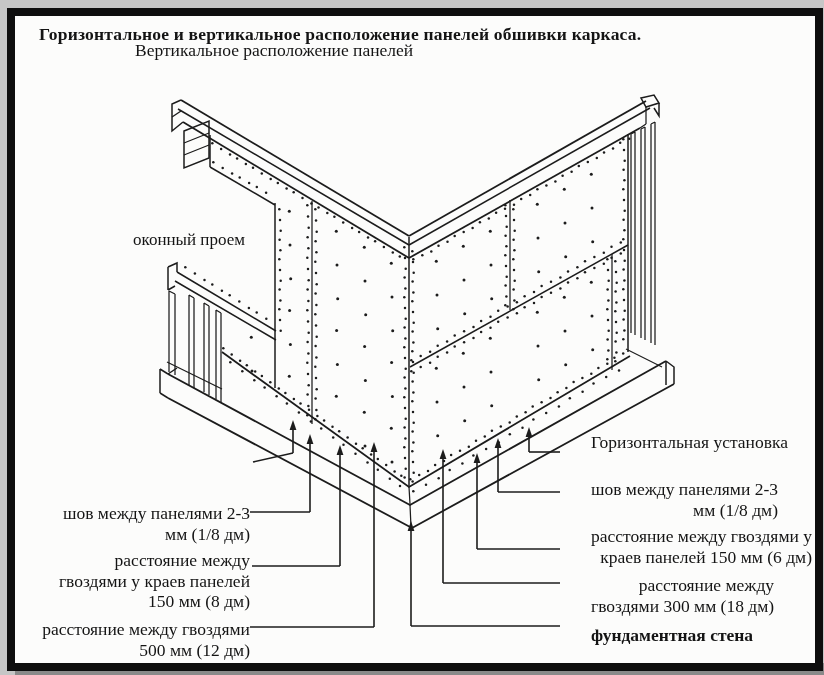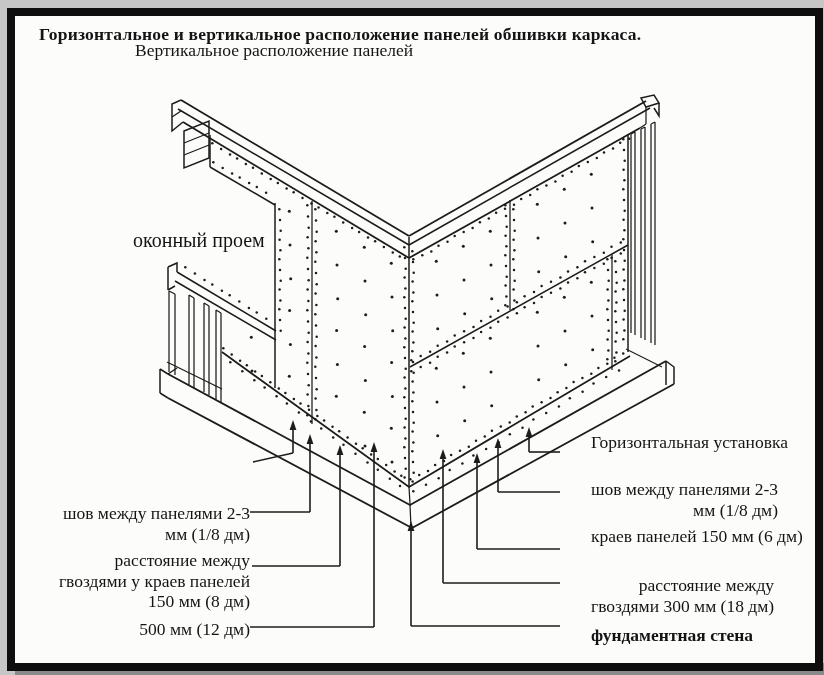--- a/index.html
+++ b/index.html
@@ -9,21 +9,21 @@
          border:8px solid #0e0e0e;background:#fcfcfb;}
   #shadow{position:absolute;left:15px;top:663px;width:809px;height:12px;background:#5a5a5a;opacity:.55;}
   svg{position:absolute;left:0;top:0;}
   .ink{stroke:#1c1c1c;fill:none;}
   .s2{stroke-width:1.8px;}
   .s15{stroke-width:1.5px;}
   .s1{stroke-width:1.25px;}
   .txt{position:absolute;color:#141414;font-size:17.5px;line-height:20.5px;white-space:nowrap;margin-left:16px;}
   #title{left:23px;top:24px;font-weight:bold;letter-spacing:.2px;}
   #subtitle{left:119px;top:40px;}
-  #window-label{left:117px;top:230px;font-size:20px;}
+  #window-label{left:117px;top:230px;font-size:17px;}
   .lbl-left{right:574px;text-align:right;}
   .lbl-right{left:575px;text-align:right;}
   #ll1{top:431px;} #ll2{top:503px;} #ll3{top:550px;} #ll4{top:619px;}
   #rl1{top:432px;} #rl2{top:479px;} #rl3{top:526px;} #rl4{top:575px;} #rl5{top:625px;font-weight:bold;}
 </style>
 </head>
 <body>
 
 <div id="page">
   <div id="shadow"></div>
@@ -568,31 +568,33 @@
   <div id="ll2" class="txt lbl-left">
     <div>шов между панелями 2-3</div>
     <div>мм (1/8 дм)</div>
   </div>
   <div id="ll3" class="txt lbl-left">
     <div>расстояние между</div>
     <div>гвоздями у краев панелей</div>
     <div>150 мм (8 дм)</div>
   </div>
   <div id="ll4" class="txt lbl-left">
+    <div>расстояние между гвоздями</div>
     <div>500 мм (12 дм)</div>
   </div>
 
   <div id="rl1" class="txt lbl-right">
     <div>Горизонтальная установка</div>
   </div>
   <div id="rl2" class="txt lbl-right">
     <div>шов между панелями 2-3</div>
     <div>мм (1/8 дм)</div>
   </div>
   <div id="rl3" class="txt lbl-right">
+    <div>расстояние между гвоздями у</div>
     <div>краев панелей 150 мм (6 дм)</div>
   </div>
   <div id="rl4" class="txt lbl-right">
     <div>расстояние между</div>
     <div>гвоздями 300 мм (18 дм)</div>
   </div>
   <div id="rl5" class="txt lbl-right">
     <div>фундаментная стена</div>
   </div>
 </div>

